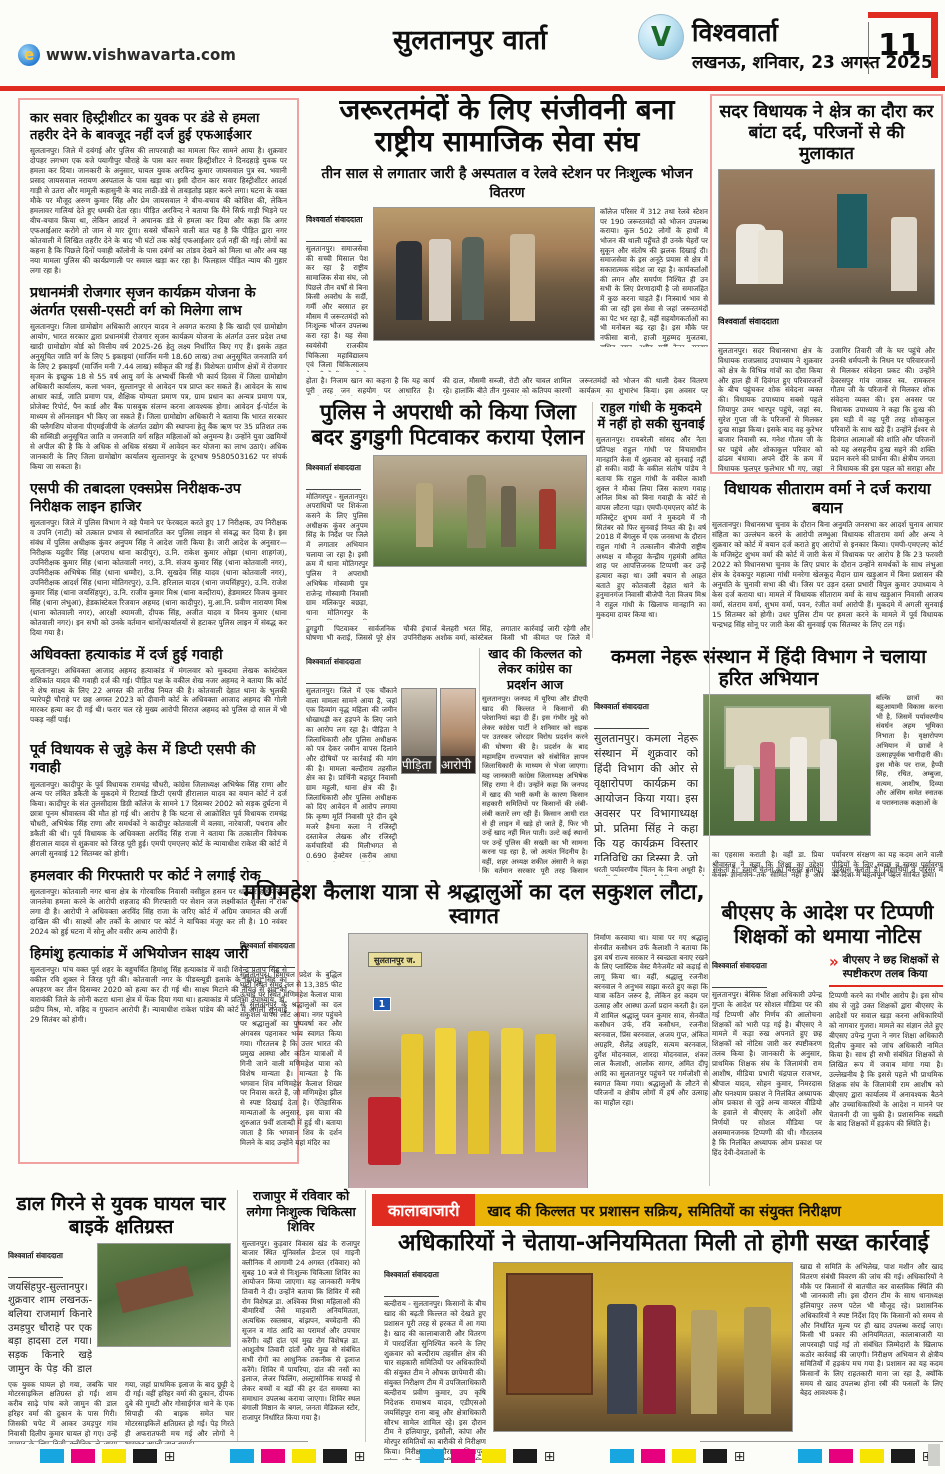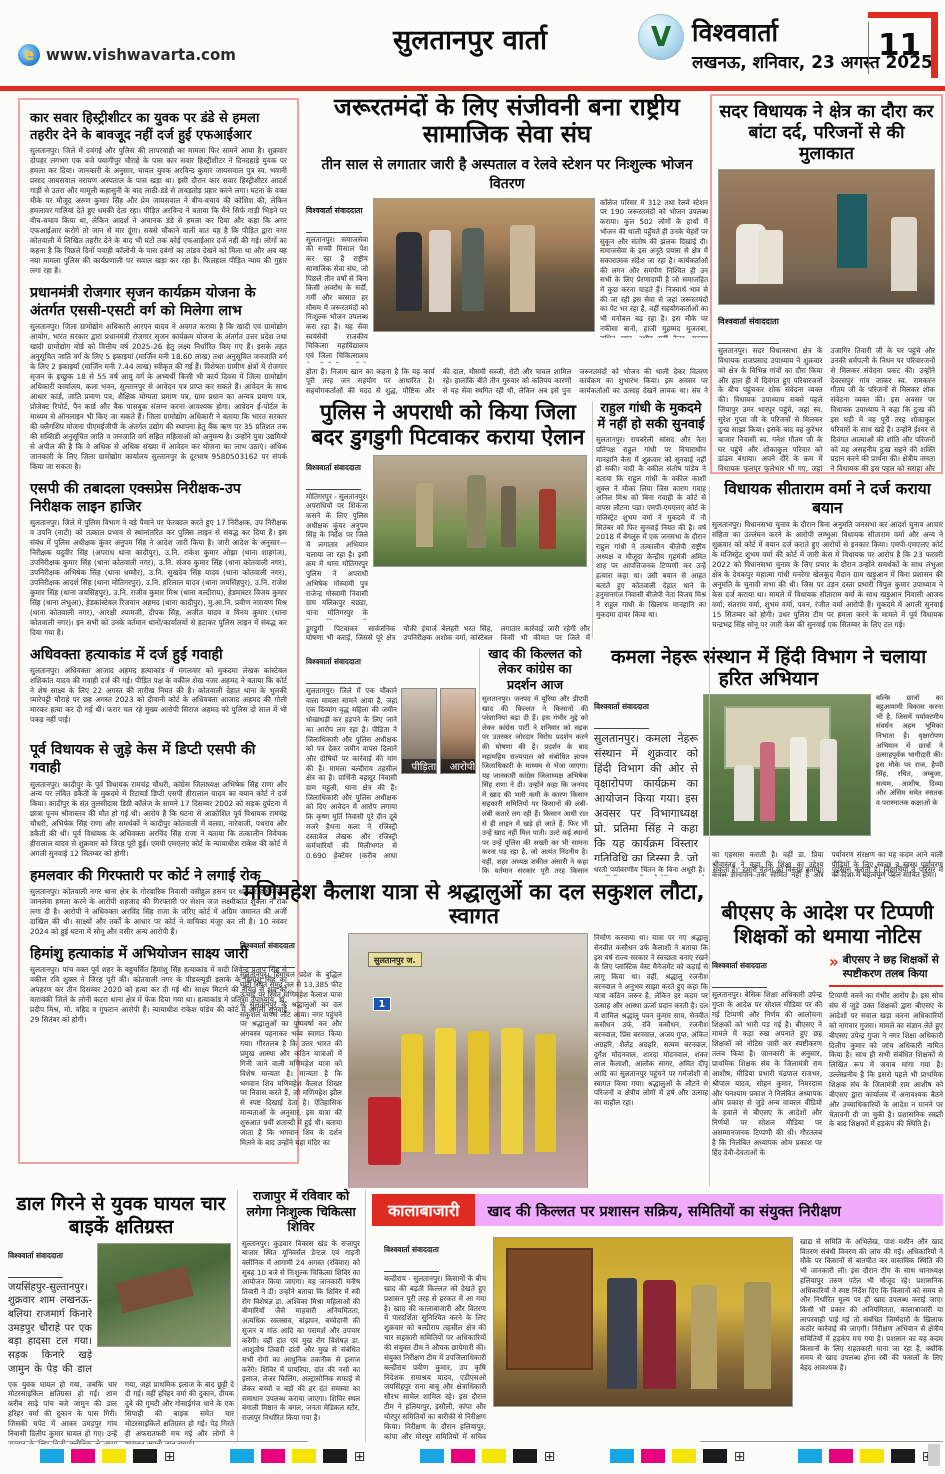--- a/index.html
+++ b/index.html
@@ -30,21 +30,21 @@
   .ph-green:before{content:"";position:absolute;left:15%;top:30%;width:55%;height:30%;background:#7a4f3a;transform:rotate(-14deg);}
   .ph-kamla { background:linear-gradient(180deg,#7d9462 0%,#5d7a46 55%,#4c6a3c 100%); }
   .ph-kamla:before{content:"";position:absolute;left:12%;top:8%;width:62%;height:42%;background:#d8d2b8;border:2px solid #9a8;}
   .ph-kamla:after{content:"";position:absolute;left:18%;top:50%;width:12%;height:40%;background:#e6e2da;border-radius:5px 5px 0 0;}
   .ph-yatra { background:linear-gradient(180deg,#d8d4cc 0%,#c9c2b4 30%,#9d8e76 55%,#b79a93 80%,#c8a8ad 100%); }
   .ph-shop { background:linear-gradient(180deg,#caa62d 0%,#d3b33e 40%,#8a6a3a 75%,#5e4a2c 100%); }
   .ph-shop:before{content:"";position:absolute;left:4%;top:6%;width:28%;height:70%;background:#7a4a28;border:2px solid #5a361e;}
   .ph-shop:after{content:"";position:absolute;left:50%;top:25%;width:11%;height:65%;background:#8a2535;border-radius:5px 5px 0 0;}
   .fig { position:absolute; border-radius:4px 4px 0 0; }
   .portrait { position:relative; width:36px; height:86px; border:1px solid #888; overflow:hidden; }
-  .portrait .cap { position:absolute; bottom:0; left:0; right:0; background:rgba(20,20,20,.65); color:#fff; font-size:10px; text-align:right; }
+  .portrait .cap { position:absolute; bottom:0; left:0; right:0; background:rgba(20,20,20,.65); color:#fff; font-size:12px; text-align:left; }
   .pq-mark { color:#e02b20; font-weight:bold; font-size:15px; }
   .cmyk-group { position:absolute; top:1448px; height:15px; display:flex; gap:7px; align-items:center; }
   .cmyk-group span.sq { width:24px; height:14px; display:inline-block; }
   .reg { font-size:14px; line-height:14px; color:#333; }
 </style>
 </head>
 <body>
 
 <div id="page">
 
@@ -93,21 +93,21 @@
       <div class="hd" style="font-size:14.2px;line-height:1.27;margin:7px 0 3px;">हमलवार की गिरफ्तारी पर कोर्ट ने लगाई रोक</div>
       <div class="bd" style="max-height:62px;">सुलतानपुर। कोतवाली नगर थाना क्षेत्र के गोरबारिक निवासी वसीहुल हसन पर धारदार हथियार से जानलेवा हमला करने के आरोपी शहजाद की गिरफ्तारी पर सेशन जज लक्ष्मीकांत शुक्ला ने रोक लगा दी है। आरोपी ने अधिवक्ता अरविंद सिंह राजा के जरिए कोर्ट में अग्रिम जमानत की अर्जी दाखिल की थी। साक्ष्यों और तर्कों के आधार पर कोर्ट ने याचिका मंजूर कर ली है। 10 नवंबर 2024 को हुई घटना में सोनू और वसीर अन्य आरोपी हैं।</div>
     </div>
     <div>
       <div class="hd" style="font-size:14.2px;line-height:1.27;margin:7px 0 3px;">हिमांशु हत्याकांड में अभियोजन साक्ष्य जारी</div>
       <div class="bd" style="max-height:60px;">सुलतानपुर। पांच वक्त पूर्व शहर के बहुचर्चित हिमांशु सिंह हत्याकांड में वादी शिवेन्द्र प्रताप सिंह से वकील रवि शुक्ल ने जिरह पूरी की। कोतवाली नगर के पीडब्ल्यूडी इलाके के हिमांशु सिंह का अपहरण कर तीन दिसम्बर 2020 को हत्या कर दी गई थी। साक्ष्य मिटाने की नीयत से शव को बाराबंकी जिले के लोनी कटरा थाना क्षेत्र में फेंक दिया गया था। हत्याकांड में प्रतिभा उपाध्याय, डॉ. प्रदीप मिश्र, मो. वहिद व गुफरान आरोपी हैं। न्यायाधीश राकेश पांडेय की कोर्ट में अगली सुनवाई 29 सितंबर को होगी।</div>
     </div>
   </div>
 
   <div class="abs" style="left:306px;top:94px;width:402px;height:302px;overflow:hidden;">
-    <div class="hd center" style="font-size:24px;line-height:1.14;">जरूरतमंदों के लिए संजीवनी बना राष्ट्रीय सामाजिक सेवा संघ</div>
+    <div class="hd center" style="font-size:28px;line-height:1.14;">जरूरतमंदों के लिए संजीवनी बना राष्ट्रीय सामाजिक सेवा संघ</div>
     <div class="hd center" style="font-size:14px;margin-top:5px;">तीन साल से लगातार जारी है अस्पताल व रेलवे स्टेशन पर निःशुल्क भोजन वितरण</div>
     <div style="display:flex;gap:5px;margin-top:6px;">
       <div style="width:62px;flex:none;">
         <span class="byline" style="font-size:7.6px;">विश्ववार्ता संवाददाता</span>
         <div class="bd" style="max-height:128px;font-size:7.1px;">सुलतानपुर। समाजसेवा की सच्ची मिसाल पेश कर रहा है राष्ट्रीय सामाजिक सेवा संघ, जो पिछले तीन वर्षों से बिना किसी अवरोध के सर्दी, गर्मी और बरसात हर मौसम में जरूरतमंदों को निःशुल्क भोजन उपलब्ध करा रहा है। यह सेवा स्वयंसेवी राजकीय चिकित्सा महाविद्यालय एवं जिला चिकित्सालय के मरीजों-तीमारदारों के साथ-साथ रेलवे स्टेशन परिसर में यात्रियों तक निरंतर पहुँच रही है।</div>
       </div>
       <div class="photo ph-food" style="width:222px;height:134px;flex:none;">
         <span class="fig" style="left:62%;top:20%;width:11%;height:66%;background:#cbb79a;"></span>
         <span class="fig" style="left:25%;top:24%;width:10%;height:62%;background:#d8cfc2;"></span>
       </div>
@@ -235,26 +235,27 @@
       <div class="photo ph-green" style="width:134px;height:104px;flex:none;"></div>
     </div>
     <div class="bd cols2" style="margin-top:4px;height:106px;font-size:7.2px;">एक युवक घायल हो गया, जबकि चार मोटरसाइकिल क्षतिग्रस्त हो गईं। शाम करीब साढ़े पांच बजे जामुन की डाल हरिहर वर्मा की दुकान के पास गिरी। जिसकी चपेट में आकर उमड़पुर गांव निवासी दिलीप कुमार घायल हो गए। उन्हें उपचार के लिए निजी क्लीनिक ले जाया गया, जहां प्राथमिक इलाज के बाद छुट्टी दे दी गई। वहीं हरिहर वर्मा की दुकान, दीपक दुबे की गुमटी और गोसाईगंज थाने के एक सिपाही की बाइक समेत चार मोटरसाइकिलें क्षतिग्रस्त हो गईं। पेड़ गिरते ही अफरातफरी मच गई और लोगों ने भागकर अपनी जान बचाई।</div>
   </div>
 
   <div class="abs" style="left:242px;top:1188px;width:118px;height:272px;overflow:hidden;">
     <div class="hd center" style="font-size:12.4px;line-height:1.25;">राजापुर में रविवार को लगेगा निःशुल्क चिकित्सा शिविर</div>
     <div class="bd" style="margin-top:4px;max-height:222px;font-size:7.1px;">सुल्तानपुर। कुड़वार विकास खंड के राजापुर बाजार स्थित यूनिवर्सल डेन्टल एवं गाइनी क्लीनिक में आगामी 24 अगस्त (रविवार) को सुबह 10 बजे से निःशुल्क चिकित्सा शिविर का आयोजन किया जाएगा। यह जानकारी मनीष तिवारी ने दी। उन्होंने बताया कि शिविर में स्त्री रोग विशेषज्ञ डा. अश्विका मिश्रा महिलाओं की बीमारियों जैसे माहवारी अनियमितता, अत्यधिक रक्तस्राव, बांझपन, बच्चेदानी की सूजन व गांठ आदि का परामर्श और उपचार करेंगी। वहीं दांत एवं मुख रोग विशेषज्ञ डा. आशुतोष तिवारी दांतों और मुख से संबंधित सभी रोगों का आधुनिक तकनीक से इलाज करेंगे। शिविर में पायरिया, दांत की नसों का इलाज, लेजर फिलिंग, अल्ट्रासोनिक सफाई से लेकर बच्चों व बड़ों की हर दंत समस्या का समाधान उपलब्ध कराया जाएगा। शिविर स्थल बंगाली मिष्ठान के बगल, जनता मेडिकल स्टोर, राजापुर निर्धारित किया गया है।</div>
   </div>
 
-  <div class="abs" style="left:372px;top:1194px;width:571px;height:32px;display:flex;align-items:stretch;background:#f0abfc;">
+  <div class="abs" style="left:372px;top:1194px;width:571px;height:32px;display:flex;align-items:stretch;background:#eab308;">
     <span style="background:#e02b20;color:#fff;font-weight:bold;font-size:16px;padding:4px 16px;display:flex;align-items:center;">कालाबाजारी</span>
     <span class="hd" style="font-size:14.5px;display:flex;align-items:center;padding-left:12px;">खाद की किल्लत पर प्रशासन सक्रिय, समितियों का संयुक्त निरीक्षण</span>
   </div>
 
   <div class="abs" style="left:384px;top:1230px;width:559px;height:230px;overflow:hidden;">
+    <div class="hd center" style="font-size:23px;line-height:1.1;">अधिकारियों ने चेताया-अनियमितता मिली तो होगी सख्त कार्रवाई</div>
     <div style="display:flex;gap:7px;margin-top:7px;">
       <div style="width:102px;flex:none;">
         <span class="byline" style="font-size:7.4px;">विश्ववार्ता संवाददाता</span>
         <div class="bd" style="max-height:168px;font-size:7.2px;">बल्दीराय - सुलतानपुर। किसानों के बीच खाद की बढ़ती किल्लत को देखते हुए प्रशासन पूरी तरह से हरकत में आ गया है। खाद की कालाबाजारी और वितरण में पारदर्शिता सुनिश्चित करने के लिए शुक्रवार को बल्दीराय तहसील क्षेत्र की चार सहकारी समितियों पर अधिकारियों की संयुक्त टीम ने औचक छापेमारी की। संयुक्त निरीक्षण टीम में उपजिलाधिकारी बल्दीराय प्रवीण कुमार, उप कृषि निदेशक रामाश्रय यादव, एडीएसओ जयसिंहपुर राना बाबू और क्षेत्राधिकारी सौरभ सामेल शामिल रहे। इस दौरान टीम ने हलियापुर, इसौली, कांपा और मोरपुर समितियों का बारीकी से निरीक्षण किया। निरीक्षण के दौरान हलियापुर, कांपा और मोरपुर समितियों में सचिव राजेन्द्र</div>
       </div>
       <div class="photo ph-shop" style="width:300px;height:170px;flex:none;">
         <span class="fig" style="left:66%;top:28%;width:9%;height:62%;background:#b5a066;"></span>
         <span class="fig" style="left:84%;top:26%;width:9%;height:64%;background:#a8955c;"></span>
         <span class="fig" style="left:38%;top:24%;width:10%;height:66%;background:#3c4250;"></span>
       </div>

